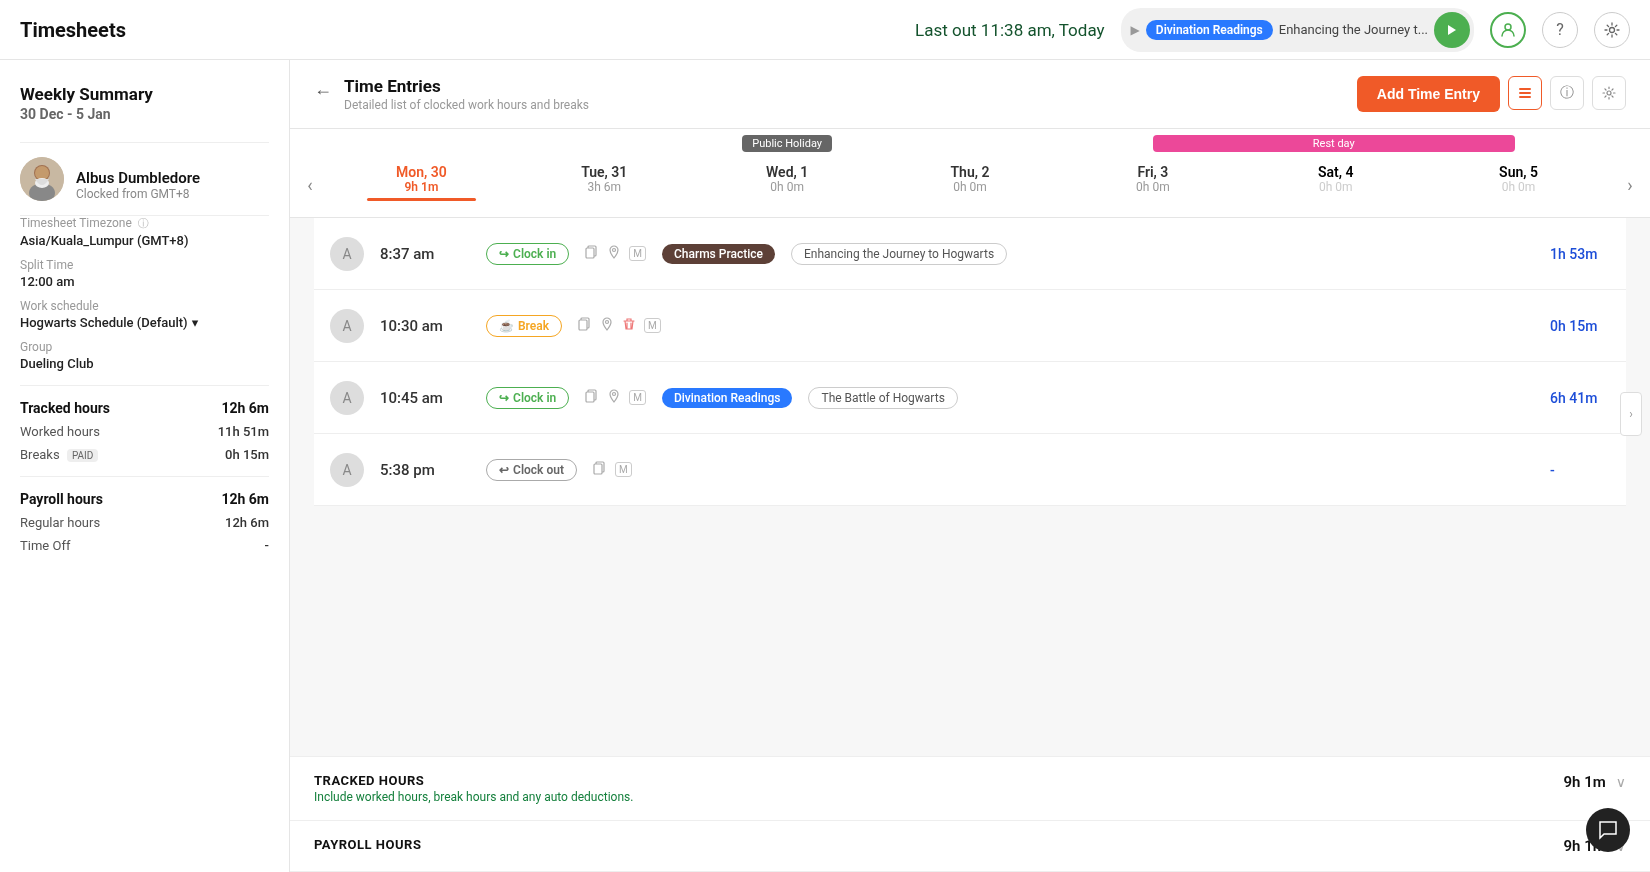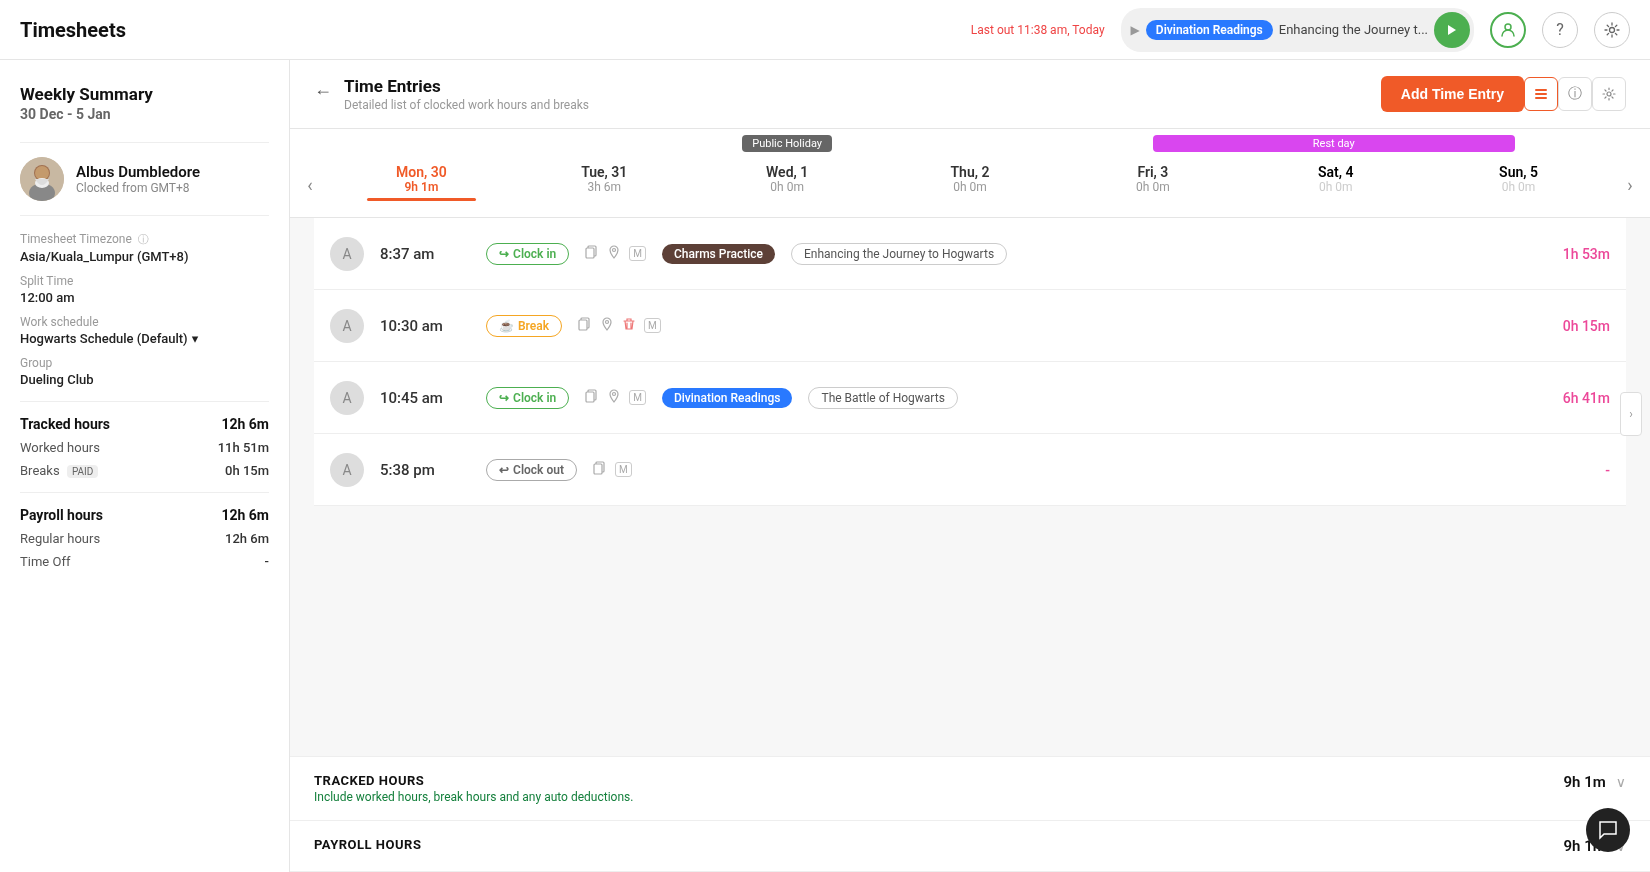--- a/index.html
+++ b/index.html
@@ -15,22 +15,22 @@
       padding: 0 20px;
       gap: 16px;
     }
     .topnav-title {
       font-size: 20px;
       font-weight: 700;
       color: #111;
       margin-right: auto;
     }
     .topnav-status {
-      color: #ef4444;
-      font-size: 12px;
+      color: #14532d;
+      font-size: 17px;
     }
     .topnav-tracker {
       display: flex;
       align-items: center;
       gap: 0;
       background: #f0f0f0;
       border-radius: 20px;
       padding: 4px 4px 4px 10px;
       gap: 6px;
     }
@@ -104,26 +104,25 @@
       color: #111;
     }
     .sidebar-weekly-range {
       font-size: 14px;
       color: #666;
       margin-top: 2px;
       font-weight: bold;
     }
     .sidebar-user {
       display: flex;
-      align-items: center;
+      align-items: flex-end;
       gap: 12px;
       padding: 14px 0;
       border-top: 1px solid #eee;
       border-bottom: 1px solid #eee;
-      margin-bottom: 16px;
     }
     .sidebar-avatar {
       width: 44px; height: 44px;
       border-radius: 50%;
       background: #c8b8a2;
       overflow: hidden;
       flex-shrink: 0;
       display: flex; align-items: center; justify-content: center;
     }
     .sidebar-avatar svg { width: 44px; height: 44px; }
@@ -212,21 +211,21 @@
       font-weight: 700;
       color: #111;
     }
     .content-subtitle {
       font-size: 12px;
       color: #999;
       margin-top: 2px;
     }
     .content-header-right {
       display: flex;
-      align-items: center;
+      gap: 8px;
     }
     .add-time-btn {
       background: #f05a28;
       color: #fff;
       border: none;
       border-radius: 6px;
       padding: 10px 20px;
       font-size: 14px;
       font-weight: 600;
       cursor: pointer;
@@ -264,21 +263,21 @@
     .holiday-badge {
       background: #666;
       color: #fff;
       font-size: 11px;
       border-radius: 4px;
       padding: 2px 10px;
       display: inline-block;
       margin: 6px 0 0 0;
     }
     .restday-badge {
-      background: #d946ef;
+      background: #ec4899;
       color: #fff;
       font-size: 11px;
       border-radius: 4px;
       padding: 2px 10px;
       display: inline-block;
       margin: 6px 0 0 0;
       width: calc(200% - 4px);
       margin-left: -50%;
     }
     .cal-nav {
@@ -411,24 +410,24 @@
     .entry-tag-outline {
       border: 1px solid #ccc;
       color: #555;
       border-radius: 12px;
       padding: 3px 12px;
       font-size: 12px;
     }
     .entry-duration {
       margin-left: auto;
       font-size: 14px;
-      color: #ec4899;
+      color: #1d4ed8;
       font-weight: 500;
       min-width: 60px;
-      text-align: right;
+      text-align: left;
     }
 
     
     .summary-section {
       background: #fff;
       border-top: 1px solid #eee;
       margin-top: 8px;
     }
     .summary-row {
       display: flex;

